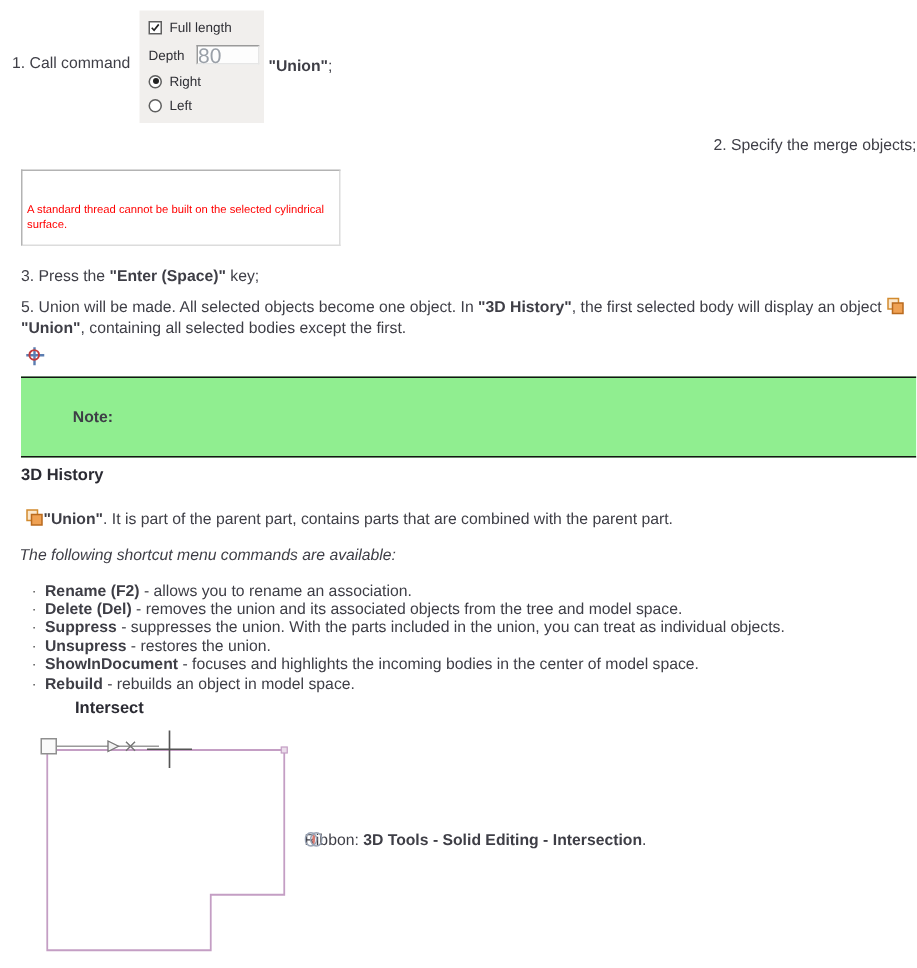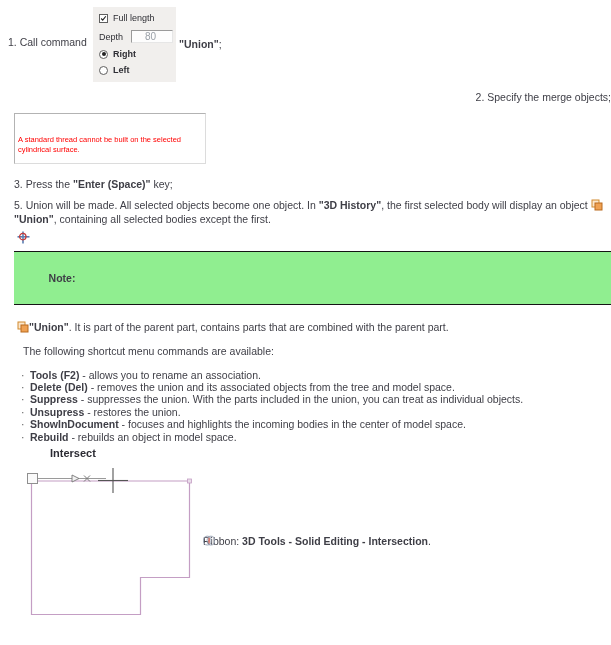--- a/index.html
+++ b/index.html
@@ -9,52 +9,52 @@
   b{font-weight:bold;}
   .indent{margin:0 0 0 14px;}
 
   
   .row1{position:relative;height:75px;}
   .row1 .steptext{position:absolute;left:8px;top:29px;}
   .dialog-panel{position:absolute;left:93px;top:0;width:83px;height:75px;box-sizing:border-box;
                 background:#f1efed;padding:6px 5px 4px 6px;font-size:9px;line-height:10px;color:#2f2f35;}
   .cb-row,.radio-row,.depth-row{display:flex;align-items:center;gap:5px;}
   .depth-row{margin-top:7px;gap:8px;}
-  .radio-row{margin-top:6px;font-weight:bold;}
+  .radio-row{margin-top:6px;}
   .checkbox{width:9px;height:9px;box-sizing:border-box;border:1px solid #5f5f5f;background:#fff;
             display:inline-flex;align-items:center;justify-content:center;flex:none;}
   .radio{width:9px;height:9px;box-sizing:border-box;border:1px solid #5f5f5f;border-radius:50%;
          background:#fff;display:inline-flex;align-items:center;justify-content:center;flex:none;}
   .radio .dot{width:4px;height:4px;border-radius:50%;background:#222;}
   .depth-input{width:42px;height:13px;box-sizing:border-box;border:1px solid #9a9a9a;
                border-bottom-color:#e6e6e6;border-right-color:#e6e6e6;background:#fdfdfd;
-               color:#9aa0a8;font-size:10px;text-align:center;padding:1px 3px 0 0;flex:none;}
+               color:#9aa0a8;font-size:14px;text-align:left;padding:1px 3px 0 0;flex:none;}
   .union-label{position:absolute;left:179px;top:31px;}
 
   
-  .warning-box{margin:9px 0 0 14px;width:192px;height:51px;box-sizing:border-box;
+  .warning-box{margin:9px 0 0 14px;width:213px;height:51px;box-sizing:border-box;
                border:1px solid #b3b3b3;border-bottom-color:#dcdcdc;border-right-color:#dcdcdc;
                background:#fff;padding:2px 3px;color:#ff0000;font-size:7.5px;line-height:9.5px;
                white-space:pre-wrap;}
   #step3{margin-top:14px;}
   #step4{margin-top:7px;width:592px;line-height:14px;}
   .inline-icon{display:inline-block;vertical-align:-2px;}
 
   .target-wrap{margin:5px 0 0 17px;height:13px;}
 
   
   .note{margin:7px 0 0 14px;width:597px;box-sizing:border-box;height:54px;display:flex;align-items:center;
         background:#90EE90;border-top:1px solid #141414;border-bottom:1px solid #141414;}
   .note-label{width:96px;text-align:center;font-weight:bold;flex:none;}
   .note-body{flex:1;padding-right:12px;line-height:14px;}
 
   h3.hd{margin:0 0 0 14px;font-size:11px;line-height:13px;color:#2b2b33;font-weight:bold;}
   #hd-history{margin-top:6px;}
   #intro{margin-top:15px;margin-left:17px;line-height:14px;}
-  #available{margin-top:11px;margin-left:23px;}
+  #available{margin-top:11px;margin-left:13px;font-style:italic;}
   ul.shortcuts{list-style:none;margin:9px 0 0 14px;padding:0;}
   ul.shortcuts li{position:relative;padding-left:16px;line-height:12.4px;}
   ul.shortcuts .bullet{position:absolute;left:7px;top:0;color:#5a5a5a;}
   #hd-intersect{margin-top:4px;padding-left:36px;}
 
   
   .drawing{position:relative;margin-top:4px;height:163px;}
   .drawing svg{position:absolute;left:0;top:0;}
   .ribbon-caption{position:absolute;left:203px;top:70px;line-height:14px;}
 </style>
@@ -112,30 +112,31 @@
       <line x1="6" y1="0.5" x2="6" y2="12.5" stroke="#5B7DB1" stroke-width="1.6"></line>
       <line x1="0.5" y1="5.8" x2="12.5" y2="5.8" stroke="#5B7DB1" stroke-width="1.6"></line>
       <circle cx="5.8" cy="5.6" r="3.2" fill="none" stroke="#C23B3B" stroke-width="1.3"></circle>
     </svg>
   </div>
 
   <div class="note">
     <div class="note-label"><b>Note:</b></div>
   </div>
 
+  <h3 class="hd" id="hd-history">3D History</h3>
 
   <p id="intro" class="indent" style="margin-left:17px;"><svg class="inline-icon" width="12" height="12" viewBox="0 0 12 12">
         <rect x="1" y="1" width="7" height="7" fill="#FBE7CC" stroke="#D28A2E"></rect>
         <rect x="4" y="4" width="7" height="7" fill="#EFA153" stroke="#B96A1E"></rect>
       </svg><b>"Union"</b><span>. It is part of the parent part, contains parts that are combined with the parent part.</span></p>
 
   <p id="available">The following shortcut menu commands are available:</p>
 
   <ul class="shortcuts">
-    <li><span class="bullet">·</span><b>Tools (F2)</b><span> - allows you to rename an association.</span></li>
+    <li><span class="bullet">·</span><b>Rename (F2)</b><span> - allows you to rename an association.</span></li>
     <li><span class="bullet">·</span><b>Delete (Del)</b><span> - removes the union and its associated objects from the tree and model space.</span></li>
     <li><span class="bullet">·</span><b>Suppress</b><span> - suppresses the union. With the parts included in the union, you can treat as individual objects.</span></li>
     <li><span class="bullet">·</span><b>Unsupress</b><span> - restores the union.</span></li>
     <li><span class="bullet">·</span><b>ShowInDocument</b><span> - focuses and highlights the incoming bodies in the center of model space.</span></li>
     <li><span class="bullet">·</span><b>Rebuild</b><span> - rebuilds an object in model space.</span></li>
   </ul>
 
   <h3 class="hd" id="hd-intersect">Intersect</h3>
 
   <div class="drawing">

